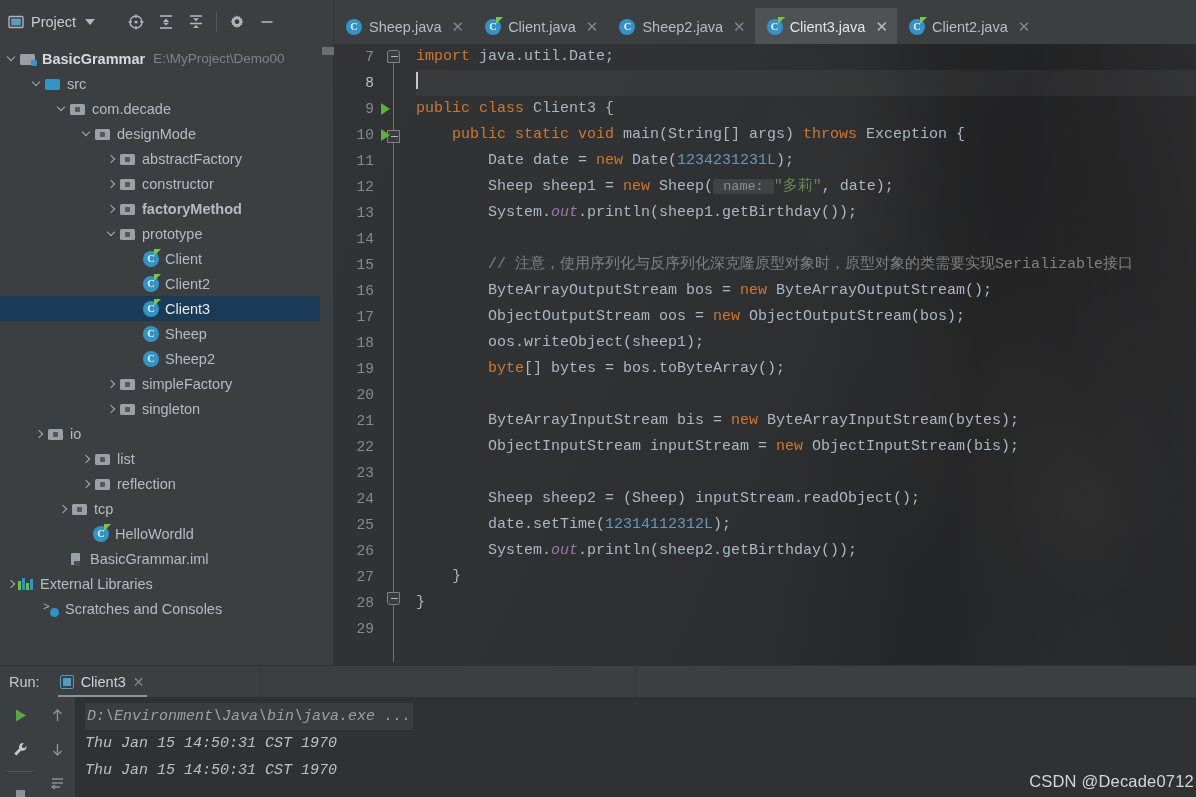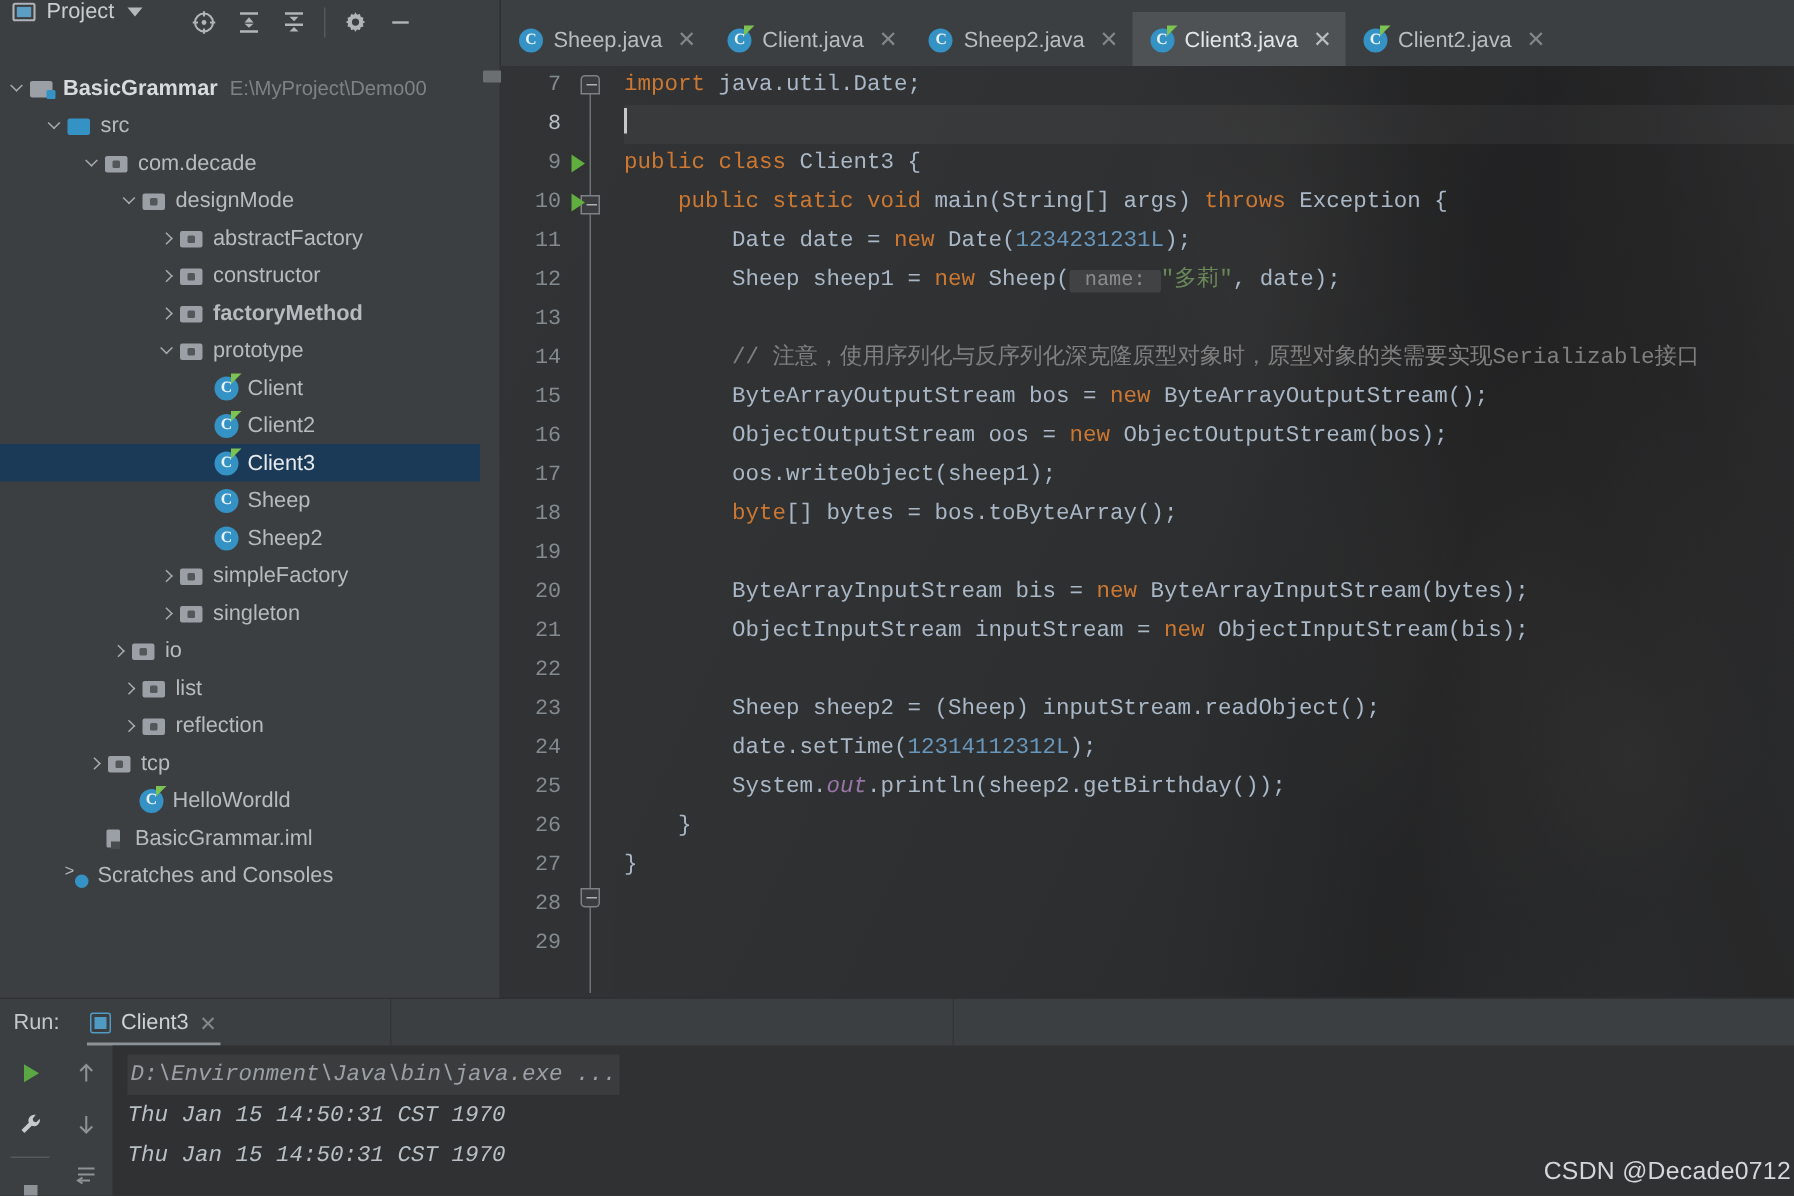--- a/index.html
+++ b/index.html
@@ -12,21 +12,21 @@
   body { position: relative; }
 
   
   #app { position: absolute; inset: 0; display: flex; flex-direction: column; }
 
   
   #toprow { height: 44px; display: flex; flex: 0 0 44px; background: #3c3f41; }
 
   #proj-toolbar {
     width: 334px; flex: 0 0 334px; height: 44px;
-    display: flex; align-items: flex-start; gap: 0px;
+    display: flex; align-items: center; gap: 0px;
     background: #3c3f41; padding-left: 8px;
     border-right: 1px solid #2f3133;
   }
   .pt-title { display:flex; align-items:center; gap:7px; }
   .pt-label { color: #c8cdd2; font-size: 14.5px; }
   .caret-down {
     width: 0; height: 0; border-left: 5px solid transparent;
     border-right: 5px solid transparent; border-top: 6px solid #b3b8bd;
     margin-left: 2px;
   }
@@ -486,21 +486,21 @@
             <span class="fico folder-pkg"></span>
             <span class="rlabel">simpleFactory</span>
           </div>
           <div class="row" style="padding-left: 104px;">
             <span class="arrow right">
               <span class="chev"></span>
             </span>
             <span class="fico folder-pkg"></span>
             <span class="rlabel">singleton</span>
           </div>
-          <div class="row" style="padding-left: 72px;">
+          <div class="row" style="padding-left: 32px;">
             <span class="arrow right">
               <span class="chev"></span>
             </span>
             <span class="fico folder-pkg"></span>
             <span class="rlabel">io</span>
           </div>
           <div class="row" style="padding-left: 79px;">
             <span class="arrow right">
               <span class="chev"></span>
             </span>
@@ -526,20 +526,32 @@
             <span class="cls-ico run">
               <span class="circ">C</span>
               <span class="flag"></span>
             </span>
             <span class="rlabel">HelloWordld</span>
           </div>
           <div class="row" style="padding-left: 54px;">
             <span class="arrow "></span>
             <span class="iml-ico"></span>
             <span class="rlabel">BasicGrammar.iml</span>
+          </div>
+          <div class="row" style="padding-left: 4px;">
+            <span class="arrow right">
+              <span class="chev"></span>
+            </span>
+            <span class="lib-ico">
+              <i></i>
+              <i></i>
+              <i></i>
+              <i></i>
+            </span>
+            <span class="rlabel">External Libraries</span>
           </div>
           <div class="row" style="padding-left: 29px;">
             <span class="arrow "></span>
             <span class="scratch-ico"></span>
             <span class="rlabel">Scratches and Consoles</span>
           </div>
         </div>
       <div id="side-scroll">
         <div class="thumb"></div>
       </div>
@@ -588,20 +600,21 @@
               <div class="runtri"></div>
             </div>
           </div>
         <div id="code">
             <div class="cline"><span class="kw">import</span><span class="id"> java.util.Date;</span></div>
             <div class="cline cur-bg"><span class="id"></span><span class="caret"></span></div>
             <div class="cline"><span class="kw">public class </span><span class="id">Client3 {</span></div>
             <div class="cline"><span class="kw">    public static void </span><span class="id">main(String[] args) </span><span class="kw">throws </span><span class="id">Exception {</span></div>
             <div class="cline"><span class="id">        Date date = </span><span class="kw">new </span><span class="id">Date(</span><span class="num">1234231231L</span><span class="id">);</span></div>
             <div class="cline"><span class="id">        Sheep sheep1 = </span><span class="kw">new </span><span class="id">Sheep(</span><span class="hint"> name: </span><span class="str">"多莉"</span><span class="id">, date);</span></div>
+            <div class="cline"><span class="id">        System.</span><span class="stat">out</span><span class="id">.println(sheep1.getBirthday());</span></div>
             <div class="cline"><span class="id"></span></div>
             <div class="cline"><span class="cmt">        // 注意，使用序列化与反序列化深克隆原型对象时，原型对象的类需要实现Serializable接口</span></div>
             <div class="cline"><span class="id">        ByteArrayOutputStream bos = </span><span class="kw">new </span><span class="id">ByteArrayOutputStream();</span></div>
             <div class="cline"><span class="id">        ObjectOutputStream oos = </span><span class="kw">new </span><span class="id">ObjectOutputStream(bos);</span></div>
             <div class="cline"><span class="id">        oos.writeObject(sheep1);</span></div>
             <div class="cline"><span class="kw">        byte</span><span class="id">[] bytes = bos.toByteArray();</span></div>
             <div class="cline"><span class="id"></span></div>
             <div class="cline"><span class="id">        ByteArrayInputStream bis = </span><span class="kw">new </span><span class="id">ByteArrayInputStream(bytes);</span></div>
             <div class="cline"><span class="id">        ObjectInputStream inputStream = </span><span class="kw">new </span><span class="id">ObjectInputStream(bis);</span></div>
             <div class="cline"><span class="id"></span></div>

